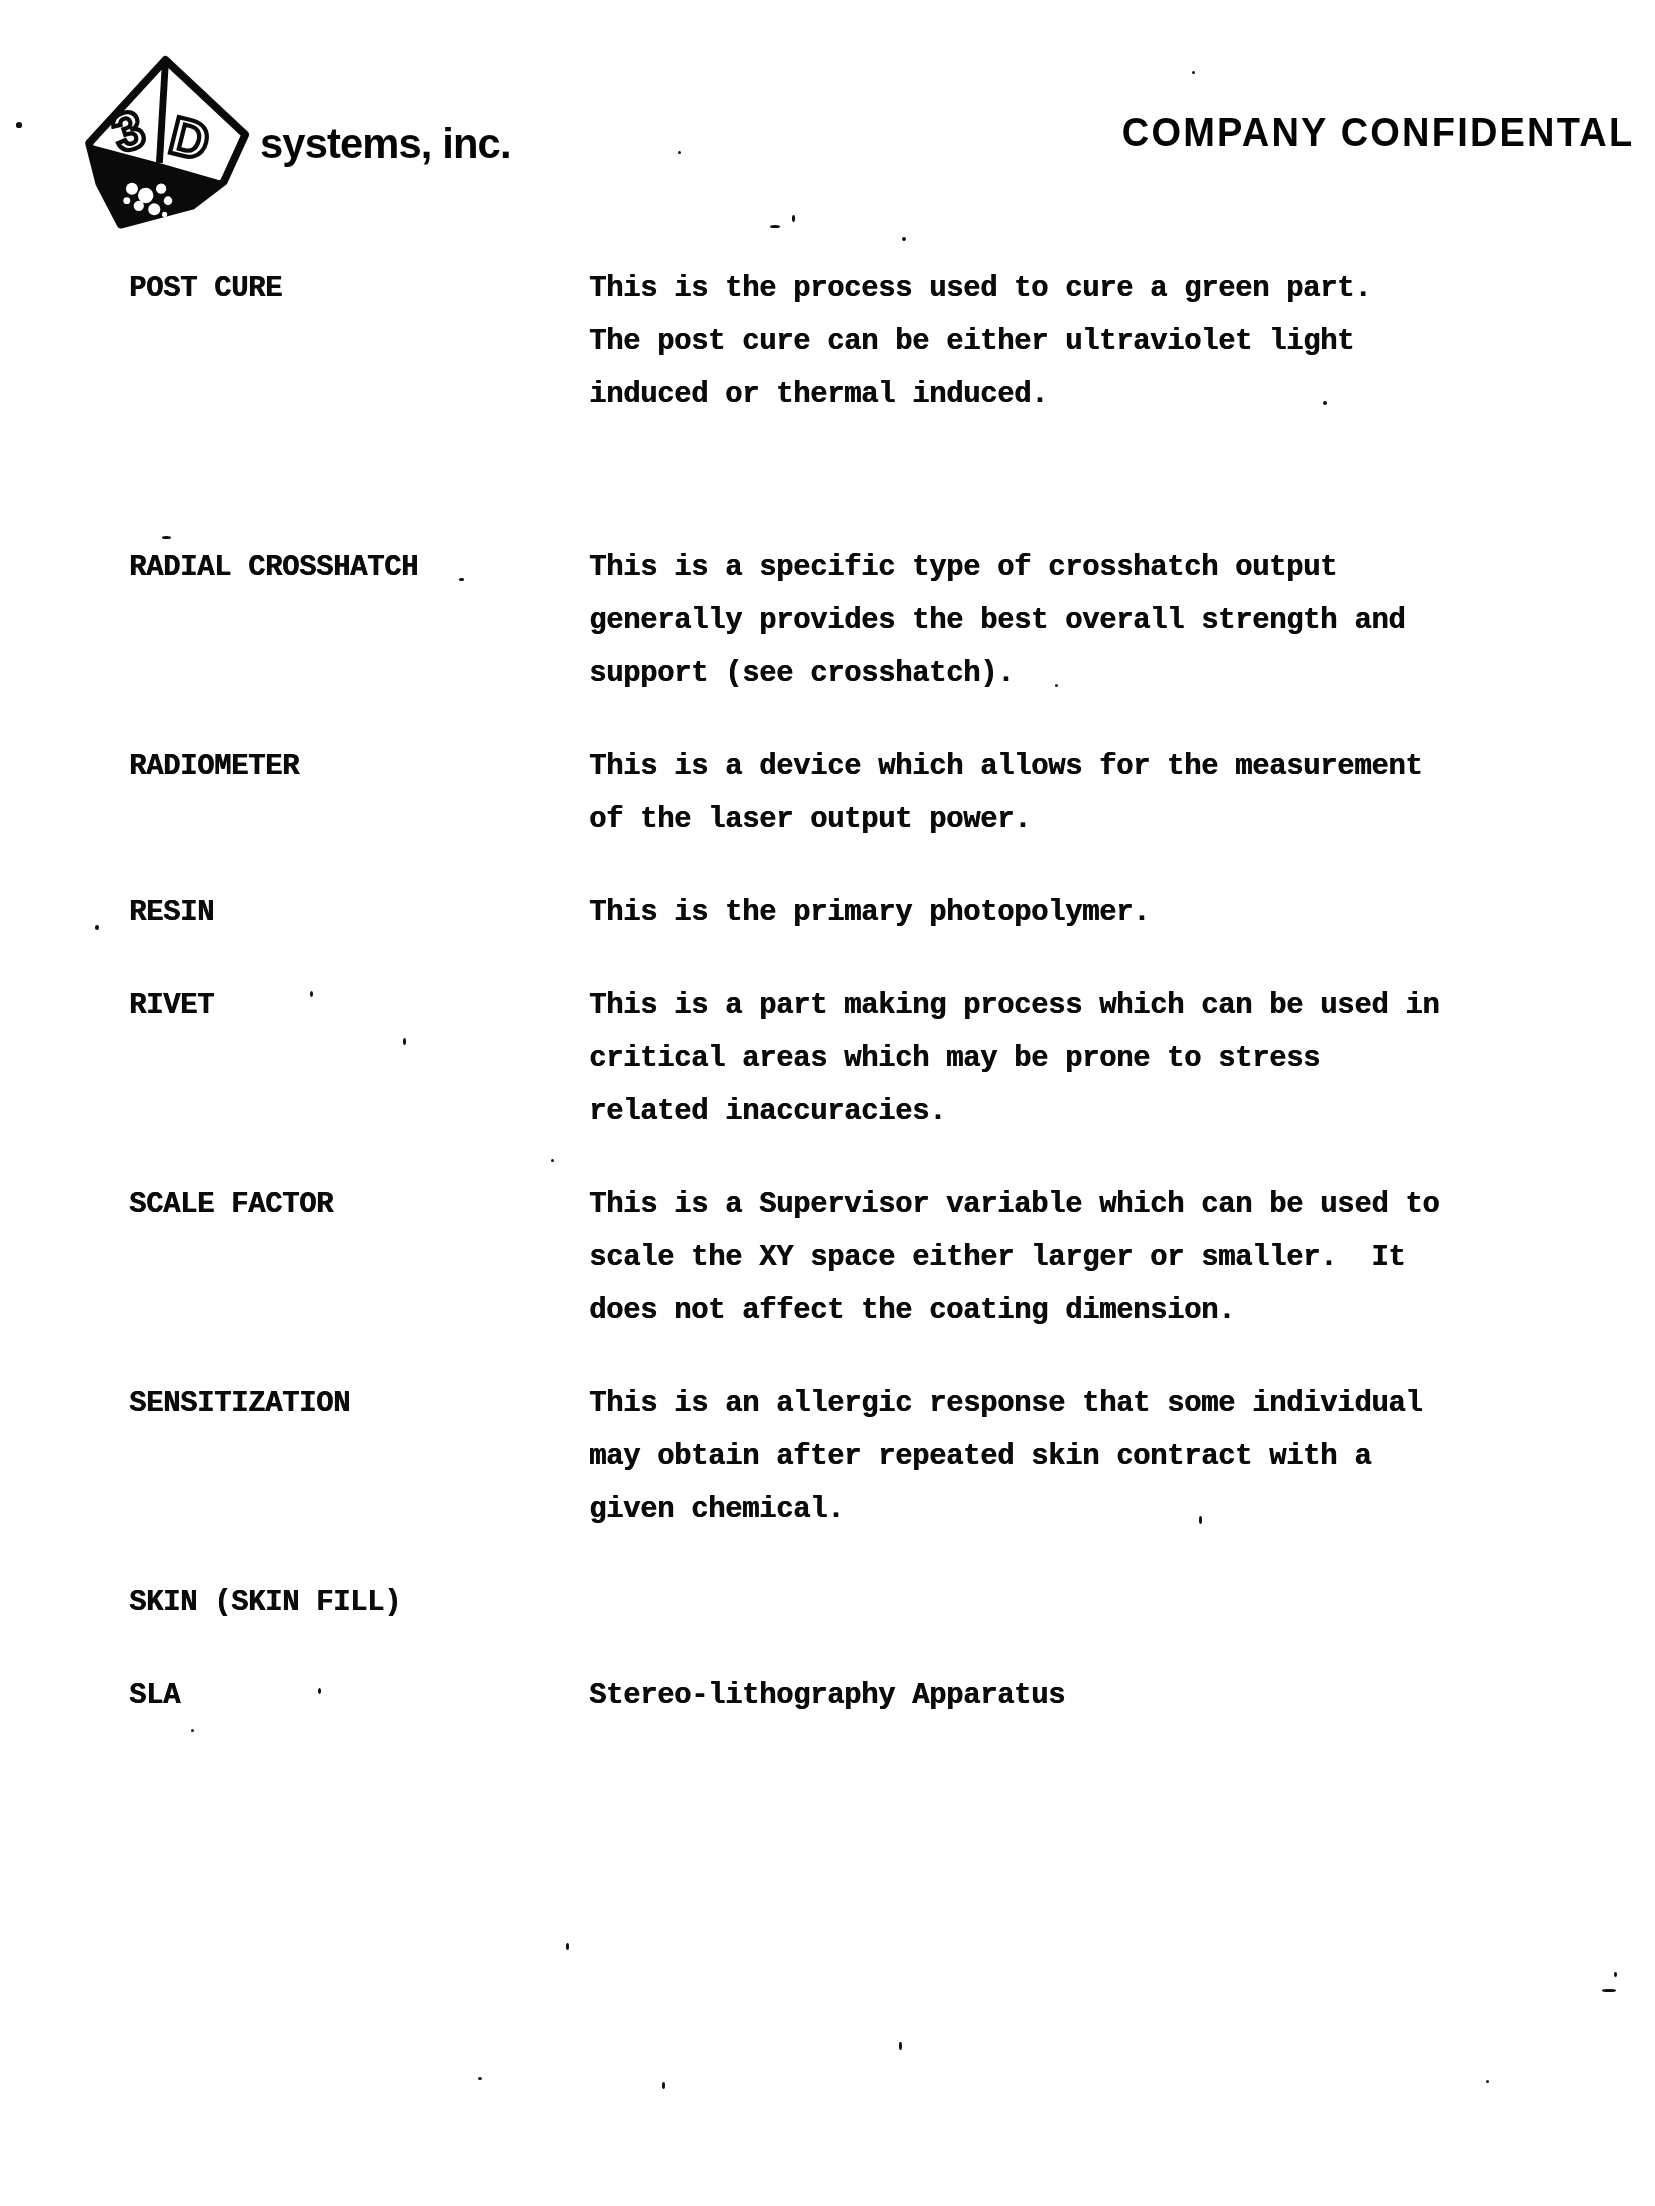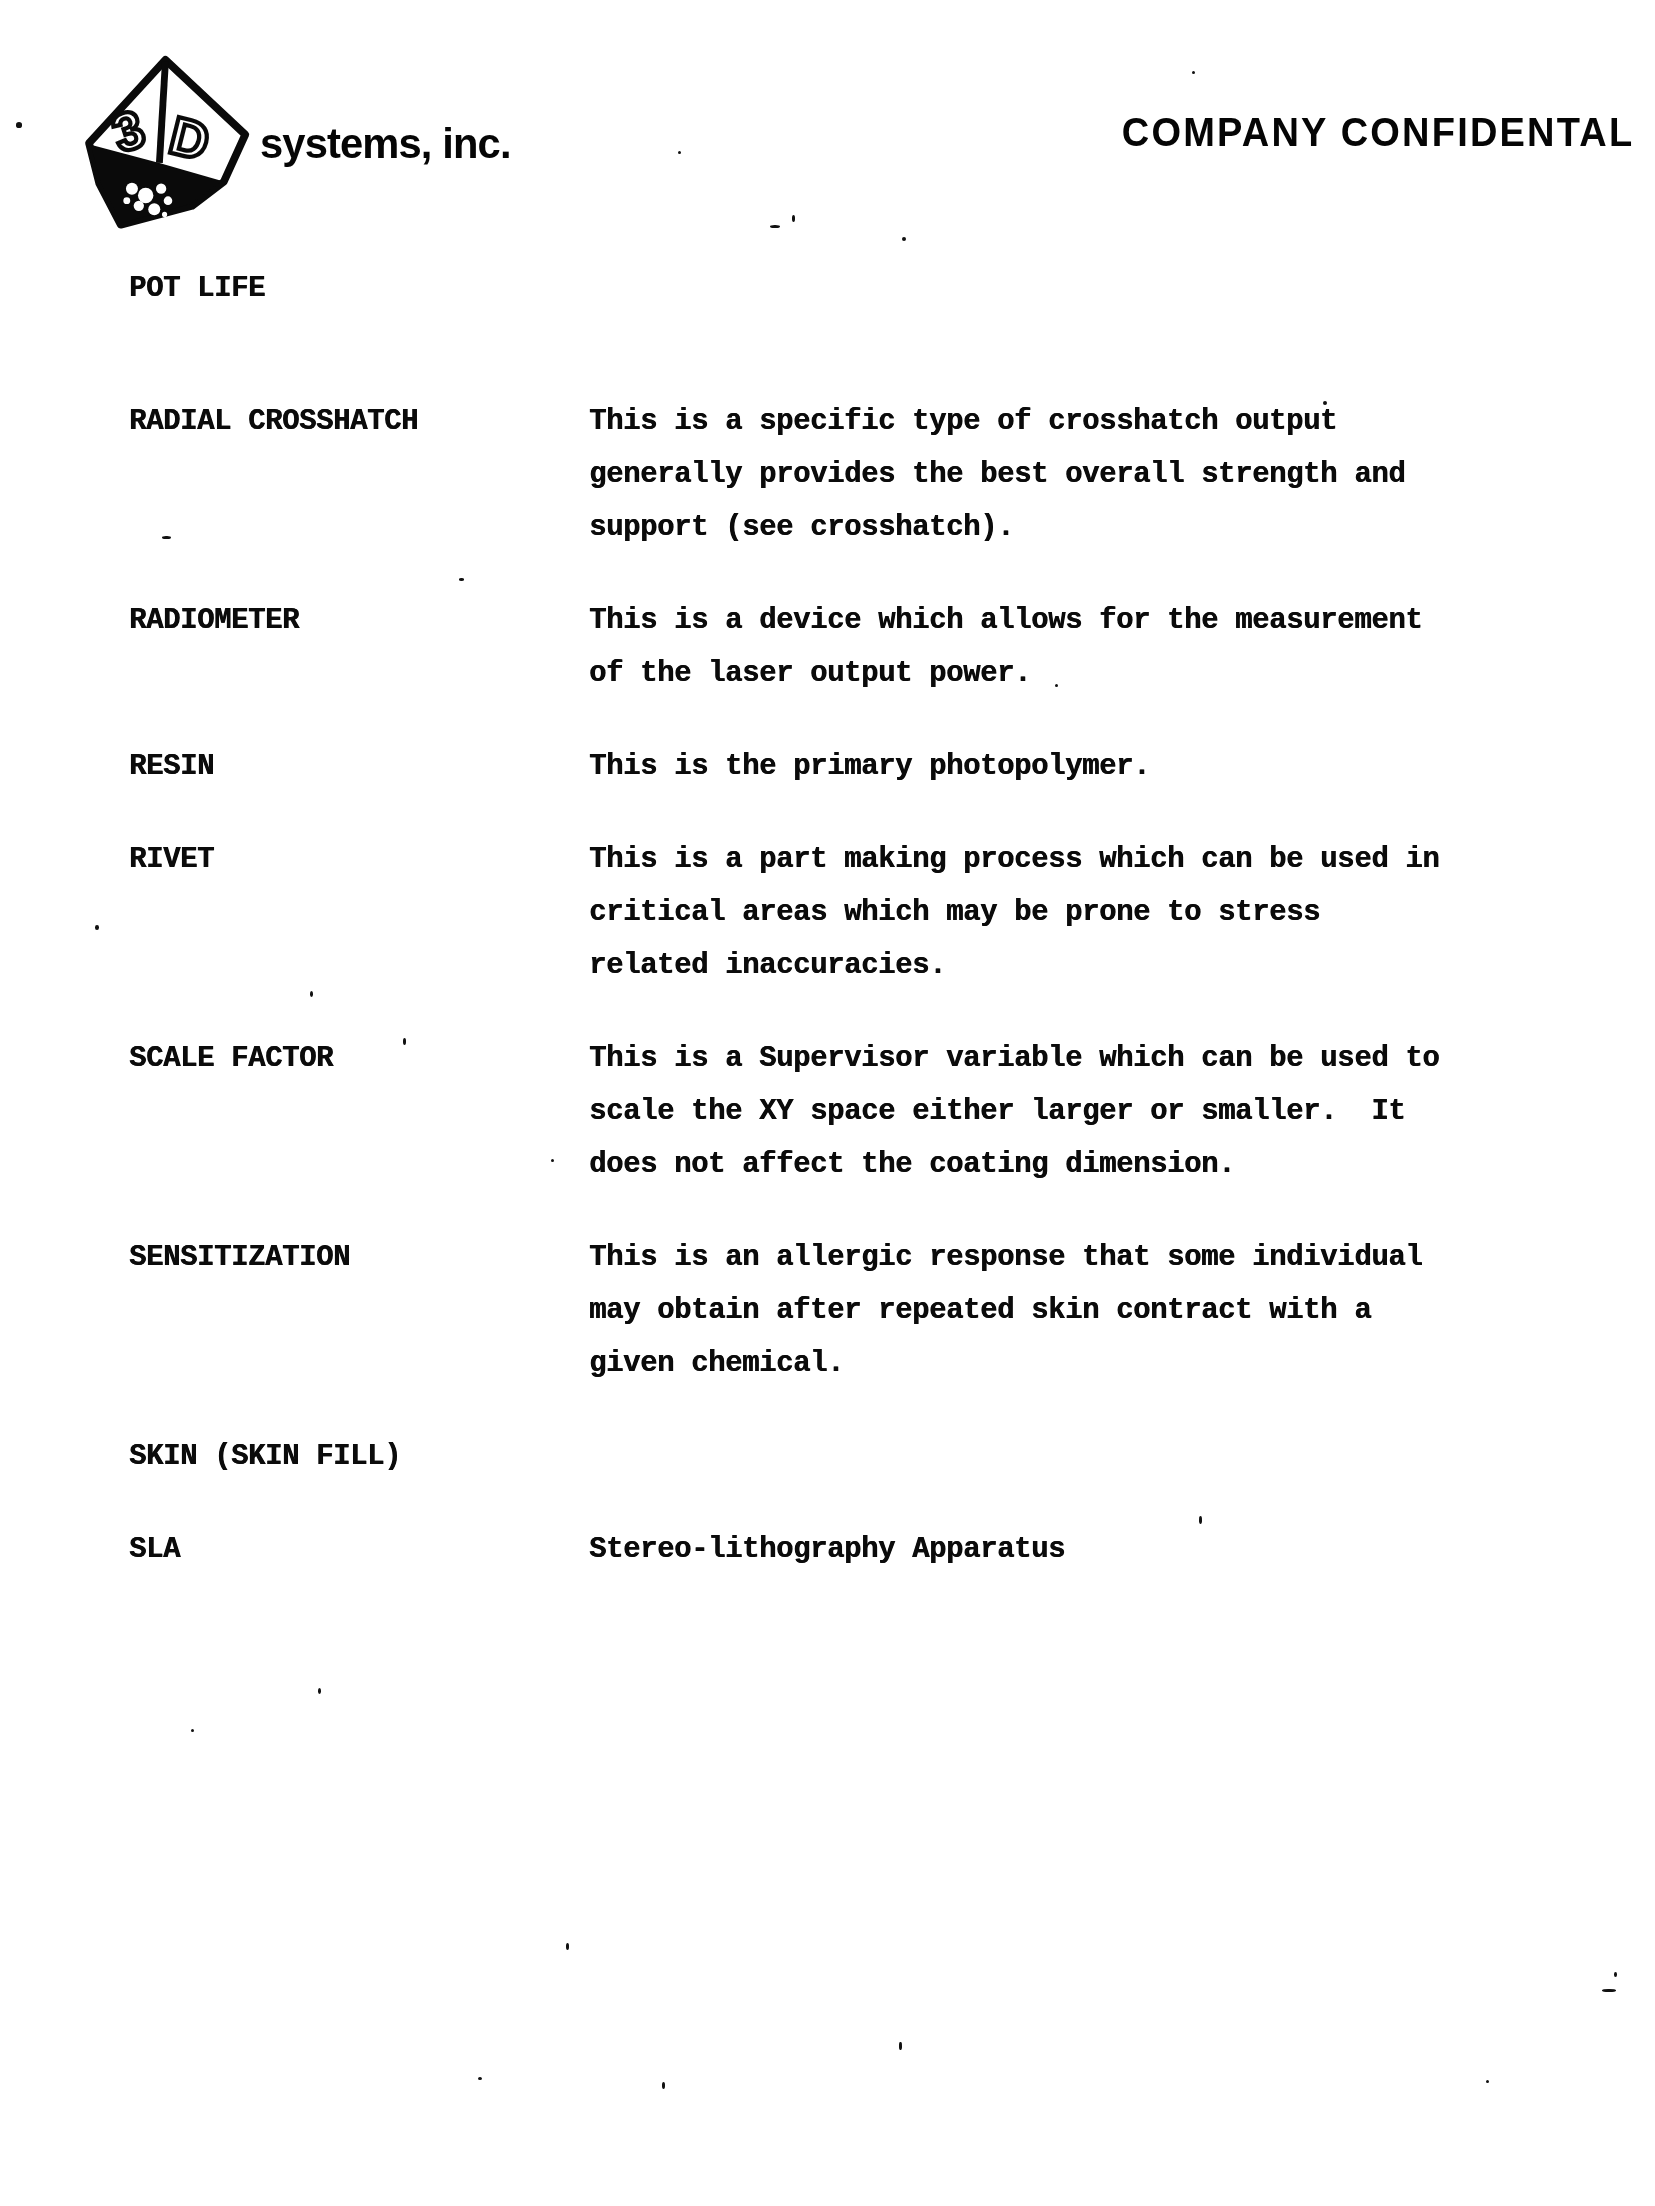--- a/index.html
+++ b/index.html
@@ -82,23 +82,28 @@
       <text x="104" y="122" font-family="Liberation Sans, sans-serif" font-size="62" font-weight="bold" fill="#ffffff" stroke="#0a0a0a" stroke-width="5" transform="rotate(14 130 95)">D</text>
     </svg>
 
     <div class="brand">systems, inc.</div>
 
     <div class="confidential">COMPANY CONFIDENTAL</div>
   </div>
 
   <div class="glossary">
 
+    <div class="row">
+      <div class="term">POST CURE</div>
+      <div class="def">This is the process used to cure a green part.
+The post cure can be either ultraviolet light
+induced or thermal induced.</div>
+    </div>
 
     <div class="row">
-      <div class="term">POT LIFE</div>
     </div>
 
     <div class="row">
     </div>
 
     <div class="row">
       <div class="term">RADIAL CROSSHATCH</div>
       <div class="def">This is a specific type of crosshatch output
 generally provides the best overall strength and
 support (see crosshatch).</div>

